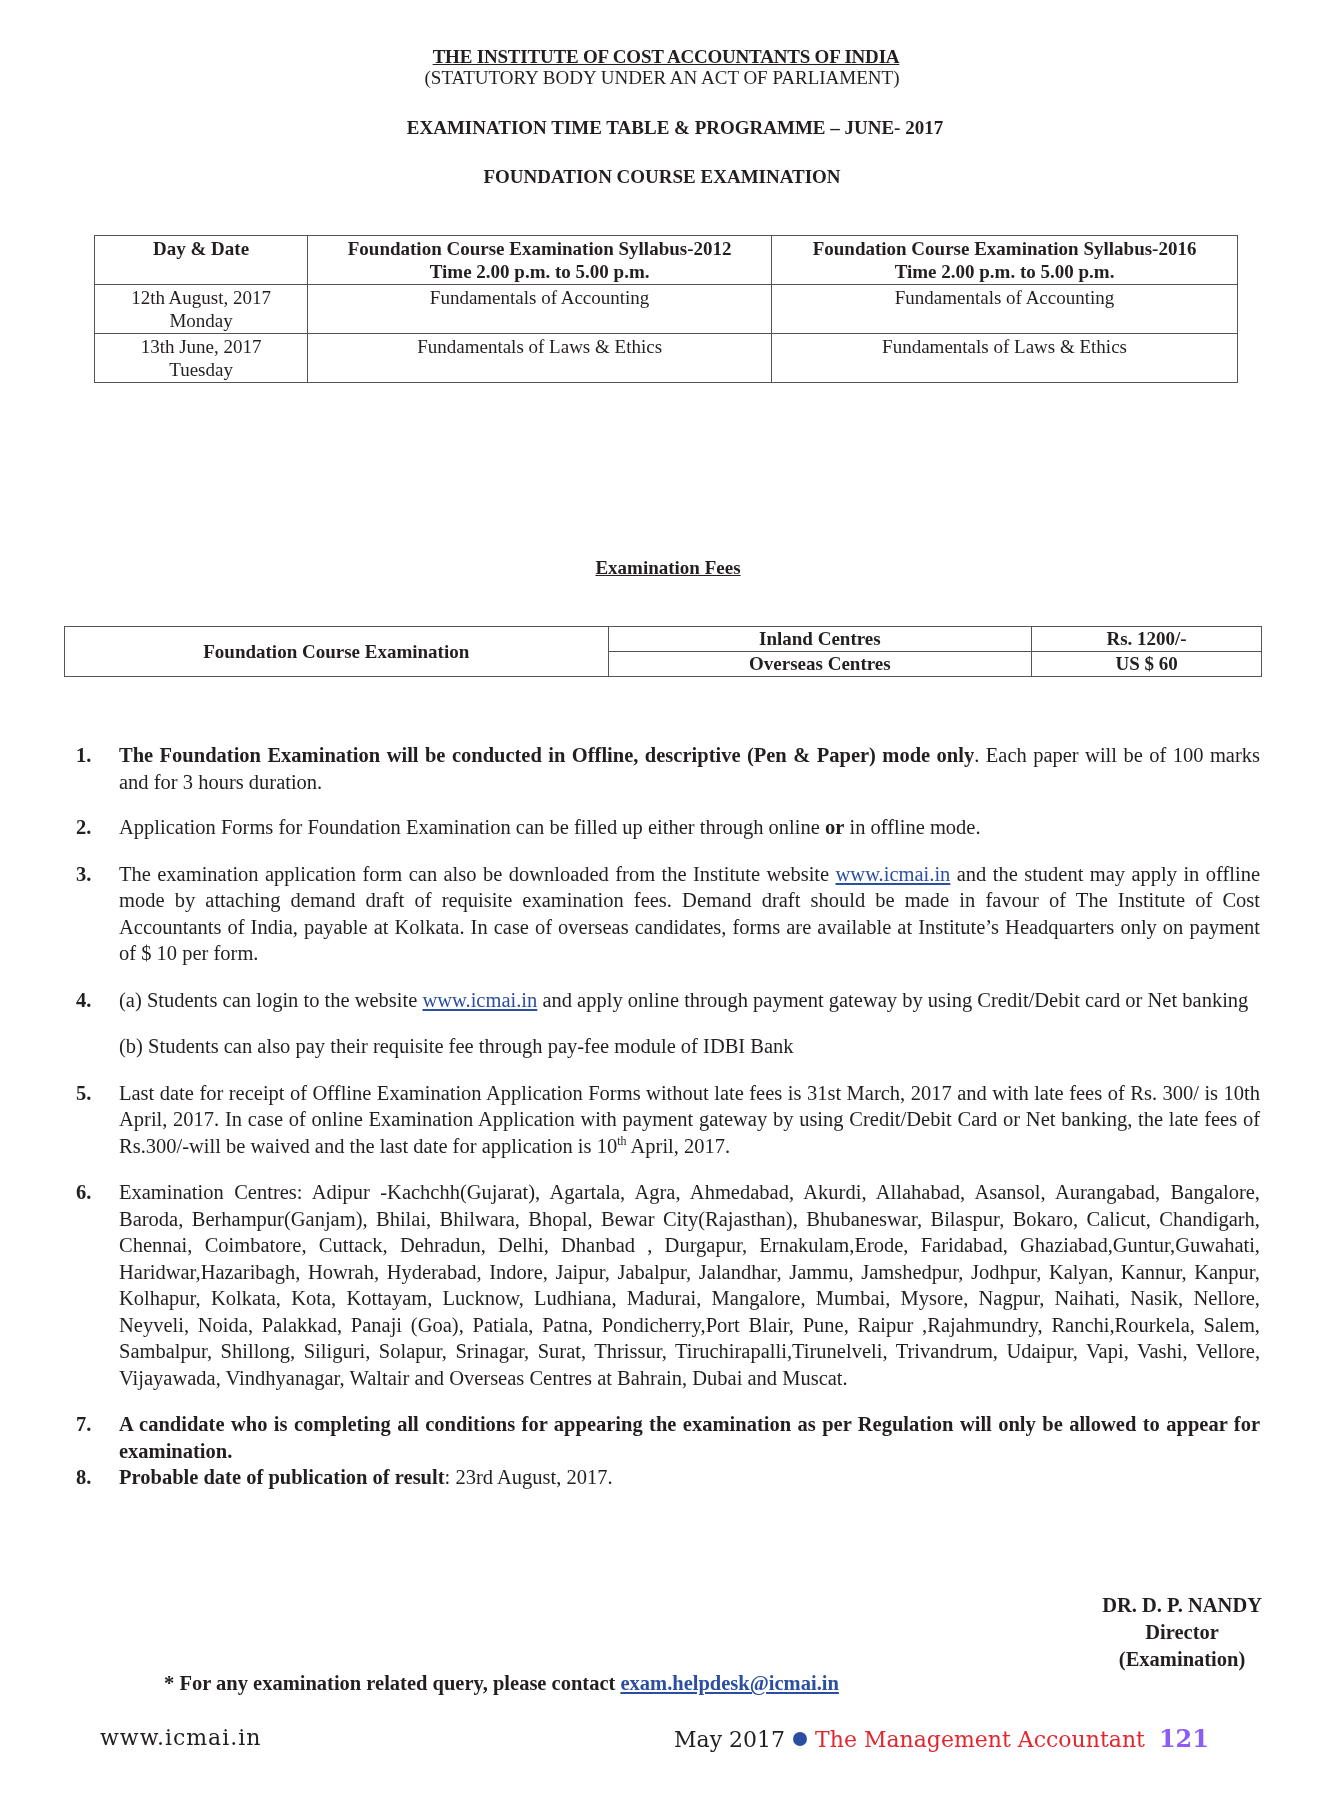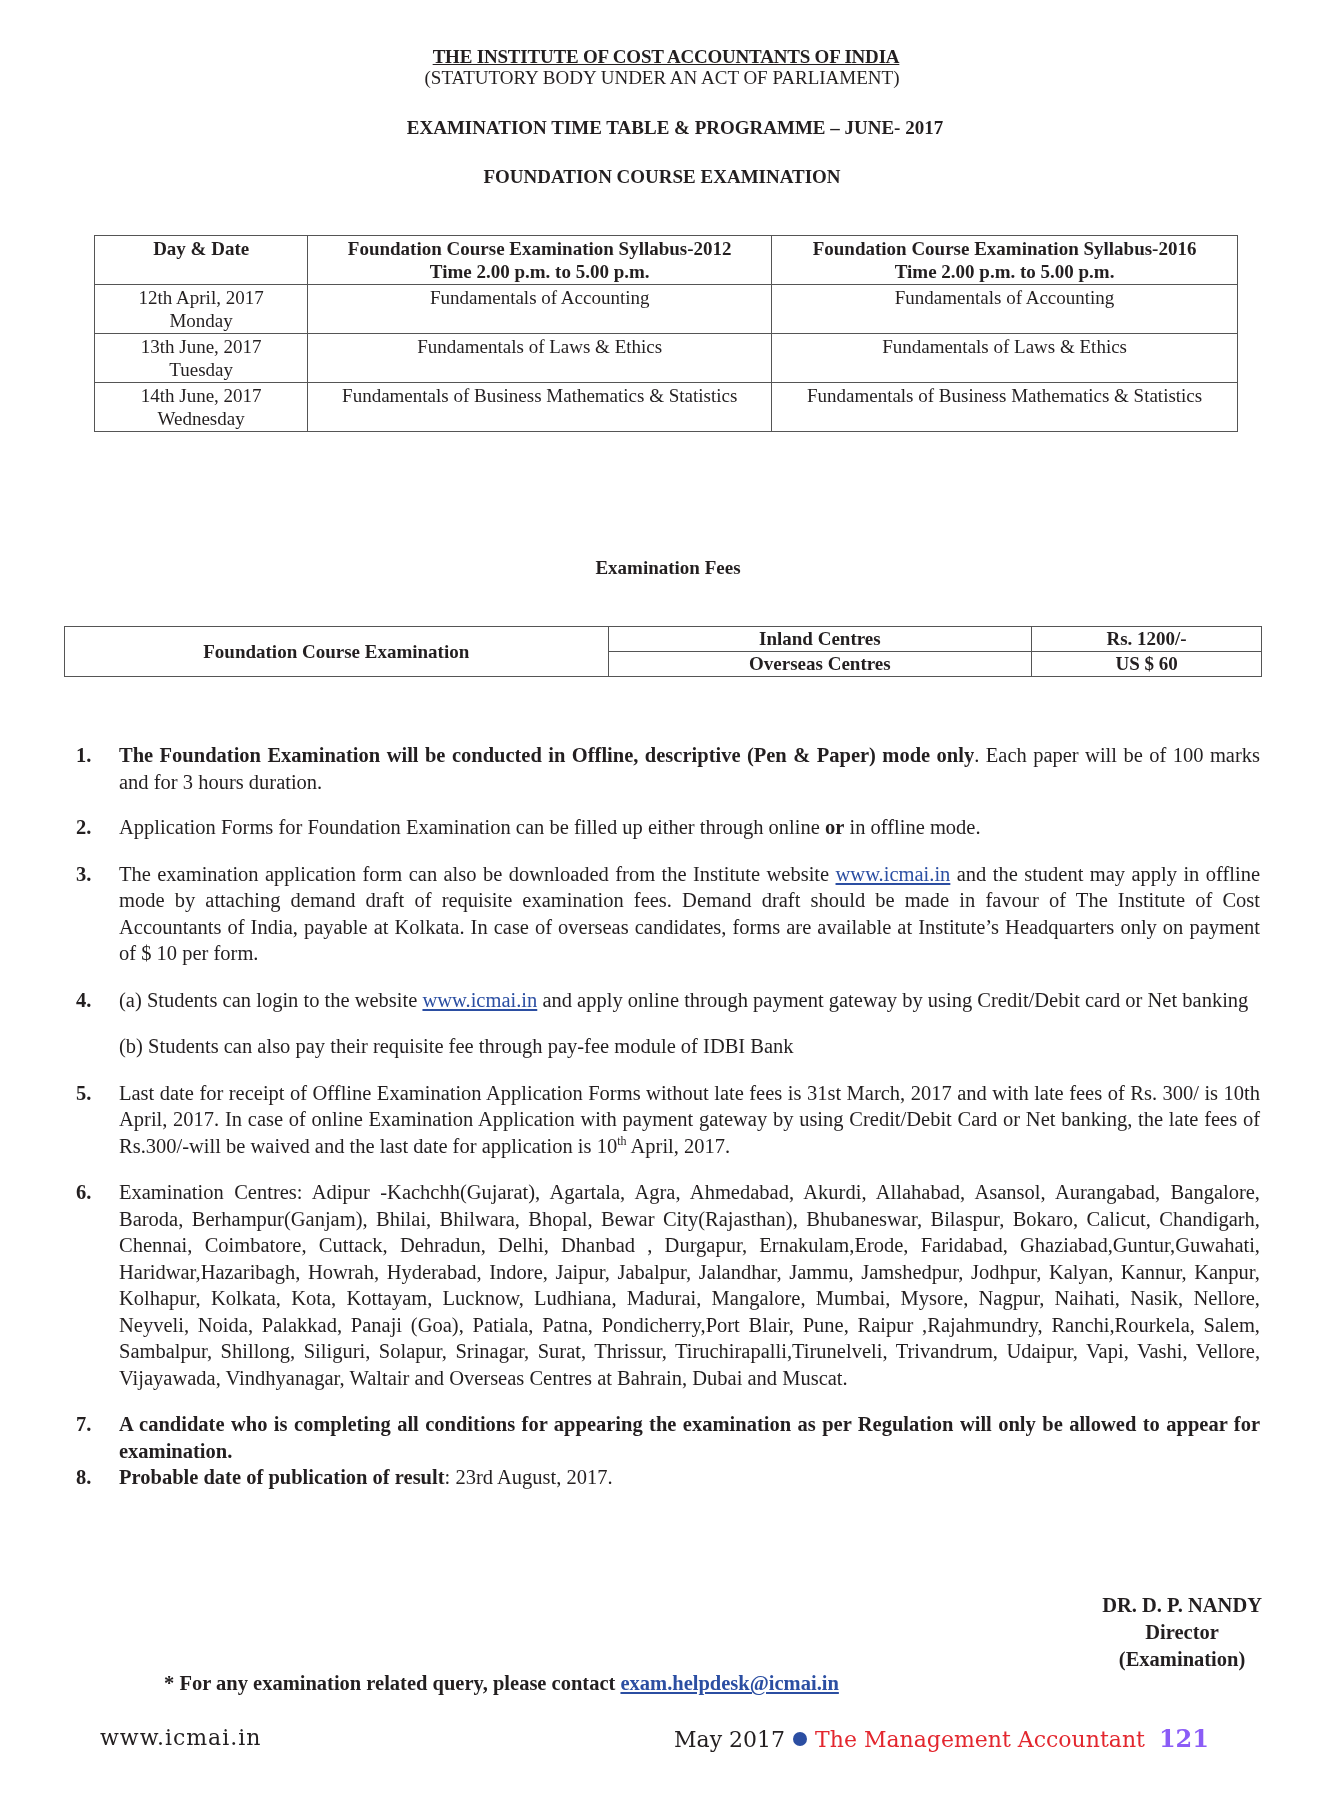--- a/index.html
+++ b/index.html
@@ -24,21 +24,21 @@
   table.tt td, table.tt th {
     border: 1.5px solid #555; text-align: center; vertical-align: top;
     padding: 1px 4px 1px 4px; font-weight: normal;
   }
   table.tt th { font-weight: bold; }
   table.tt col.c1 { width: 214px; }
   table.tt col.c2 { width: 466px; }
   table.tt col.c3 { width: 468px; }
 
   .fees-title { left: 0; width: 1336px; top: 557px; font-size: 19px; font-weight: bold; text-align: center; }
-  .fees-title span { }
+  .fees-title span { text-decoration: underline; }
 
   table.fees {
     position: absolute; left: 64px; top: 626px; width: 1198px;
     border-collapse: collapse; font-size: 19px; font-weight: bold; line-height: 22px;
   }
   table.fees td { border: 1.5px solid #555; text-align: center; padding: 1px 4px; }
 
   .items { position: absolute; left: 76px; top: 742px; width: 1184px; font-size: 20.5px; line-height: 26.5px; }
   .item { position: relative; padding-left: 43px; text-align: justify; }
   .item .num { position: absolute; left: 0; top: 0; font-weight: bold; }
@@ -77,41 +77,33 @@
           <div>Foundation Course Examination Syllabus-2012</div>
           <div>Time 2.00 p.m. to 5.00 p.m.</div>
         </th>
     <th>
           <div>Foundation Course Examination Syllabus-2016</div>
           <div>Time 2.00 p.m. to 5.00 p.m.</div>
         </th>
   </tr>
   <tr>
     <td>
-          <div>12th April, 2017</div>
+          <div>12th August, 2017</div>
           <div>Monday</div>
         </td>
     <td>Fundamentals of Accounting</td>
     <td>Fundamentals of Accounting</td>
   </tr>
   <tr>
     <td>
           <div>13th June, 2017</div>
           <div>Tuesday</div>
         </td>
     <td>Fundamentals of Laws &amp; Ethics</td>
     <td>Fundamentals of Laws &amp; Ethics</td>
-  </tr>
-  <tr>
-    <td>
-          <div>14th June, 2017</div>
-          <div>Wednesday</div>
-        </td>
-    <td>Fundamentals of Business Mathematics &amp; Statistics</td>
-    <td>Fundamentals of Business Mathematics &amp; Statistics</td>
   </tr>
 </tbody>
   </table>
 
 <div class="abs fees-title"><span>Examination Fees</span></div>
 <table class="fees">
   <colgroup>
       <col style="width:544px">
       <col style="width:424px">
       <col style="width:230px">

